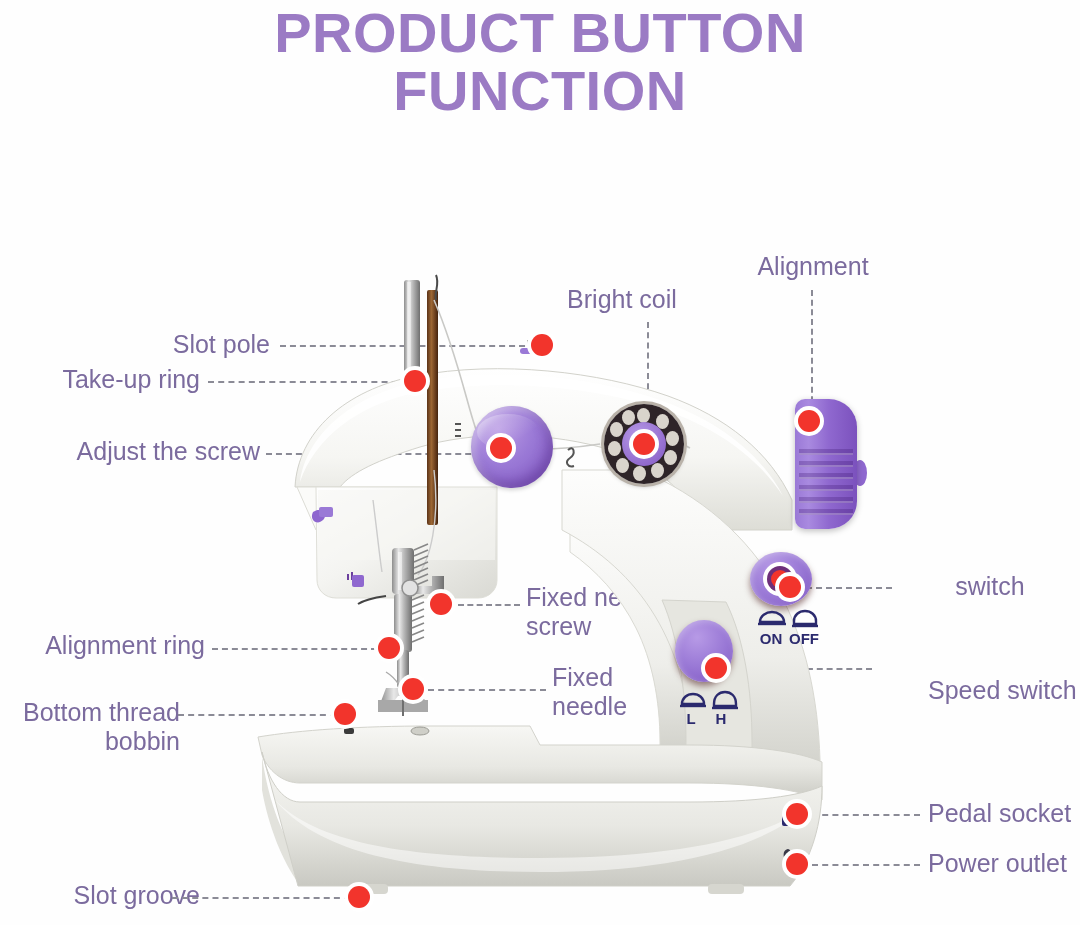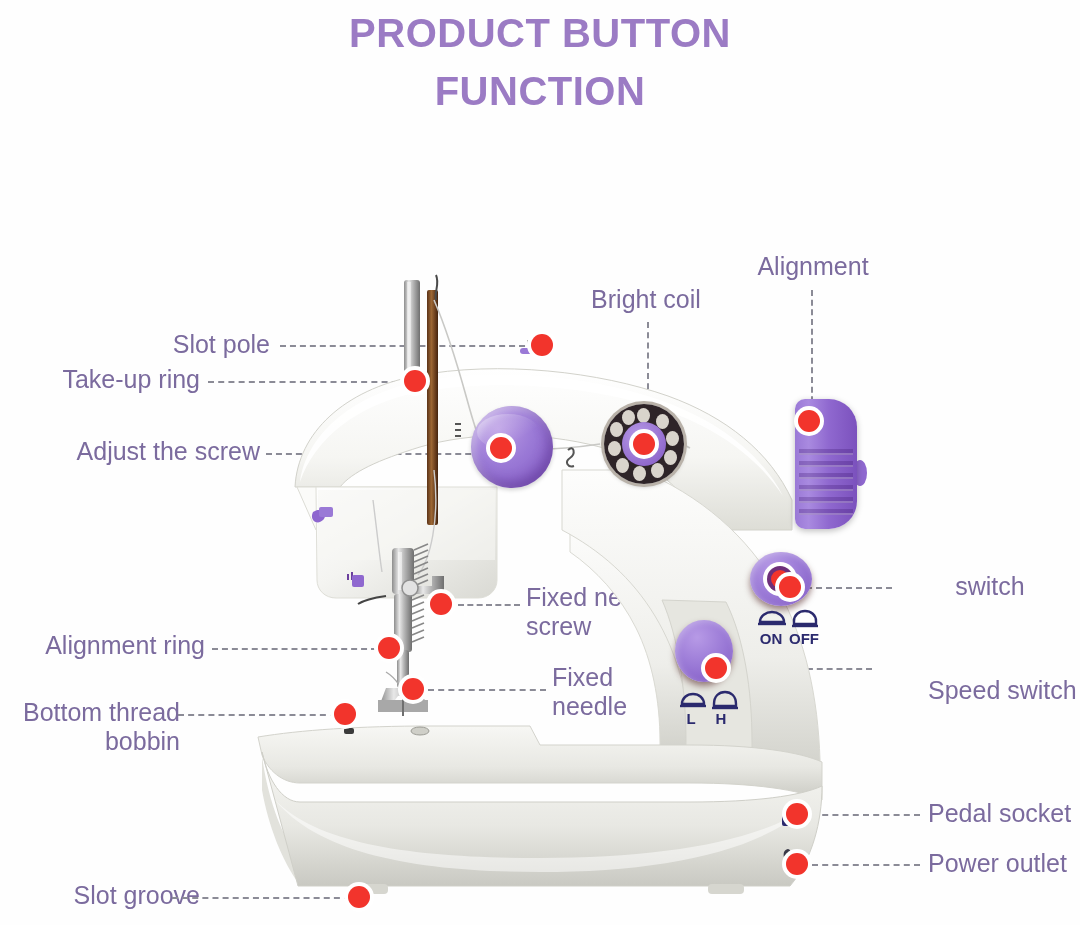--- a/index.html
+++ b/index.html
@@ -7,21 +7,21 @@
   body{
     width:1080px;height:925px;position:relative;overflow:hidden;
     font-family:"Liberation Sans","DejaVu Sans",sans-serif;
     background:#fefefe;
   }
 
   
   #title{
     position:absolute;left:0;top:0;width:1080px;
     text-align:center;
-    font-size:40px;line-height:58px;
+    font-size:56px;line-height:58px;
     font-weight:bold;
     color:#9b7bc4;
     letter-spacing:0.5px;
     padding-top:4px;
     box-sizing:border-box;
   }
   #title .l2{display:block;}
 
   
   .lbl{
@@ -323,21 +323,21 @@
 <div class="dot" style="left:531px;top:334px;"></div>
 
 <div class="lbl r" style="left:0px;top:365px;width:200px;">Take-up ring</div>
 <div class="leader" style="left:208px;top:381px;width:200px;"></div>
 <div class="dot" style="left:404px;top:370px;"></div>
 
 <div class="lbl r" style="left:40px;top:437px;width:220px;">Adjust the screw</div>
 <div class="leader" style="left:266px;top:453px;width:255px;"></div>
 <div class="dot" style="left:490px;top:437px;"></div>
 
-<div class="lbl c" style="left:556px;top:285px;width:180px;">Bright coil</div>
+<div class="lbl c" style="left:532px;top:285px;width:180px;">Bright coil</div>
 <div class="leader-v" style="left:647px;top:322px;height:108px;"></div>
 <div class="dot" style="left:633px;top:433px;"></div>
 
 <div class="lbl c" style="left:718px;top:252px;width:190px;">Alignment</div>
 <div class="leader-v" style="left:811px;top:290px;height:122px;"></div>
 <div class="dot" style="left:798px;top:410px;"></div>
 
 <div class="lbl l" style="left:900px;top:572px;width:180px;text-align:center;">switch</div>
 <div class="leader" style="left:806px;top:587px;width:86px;"></div>
 <div class="dot" style="left:779px;top:576px;"></div>

